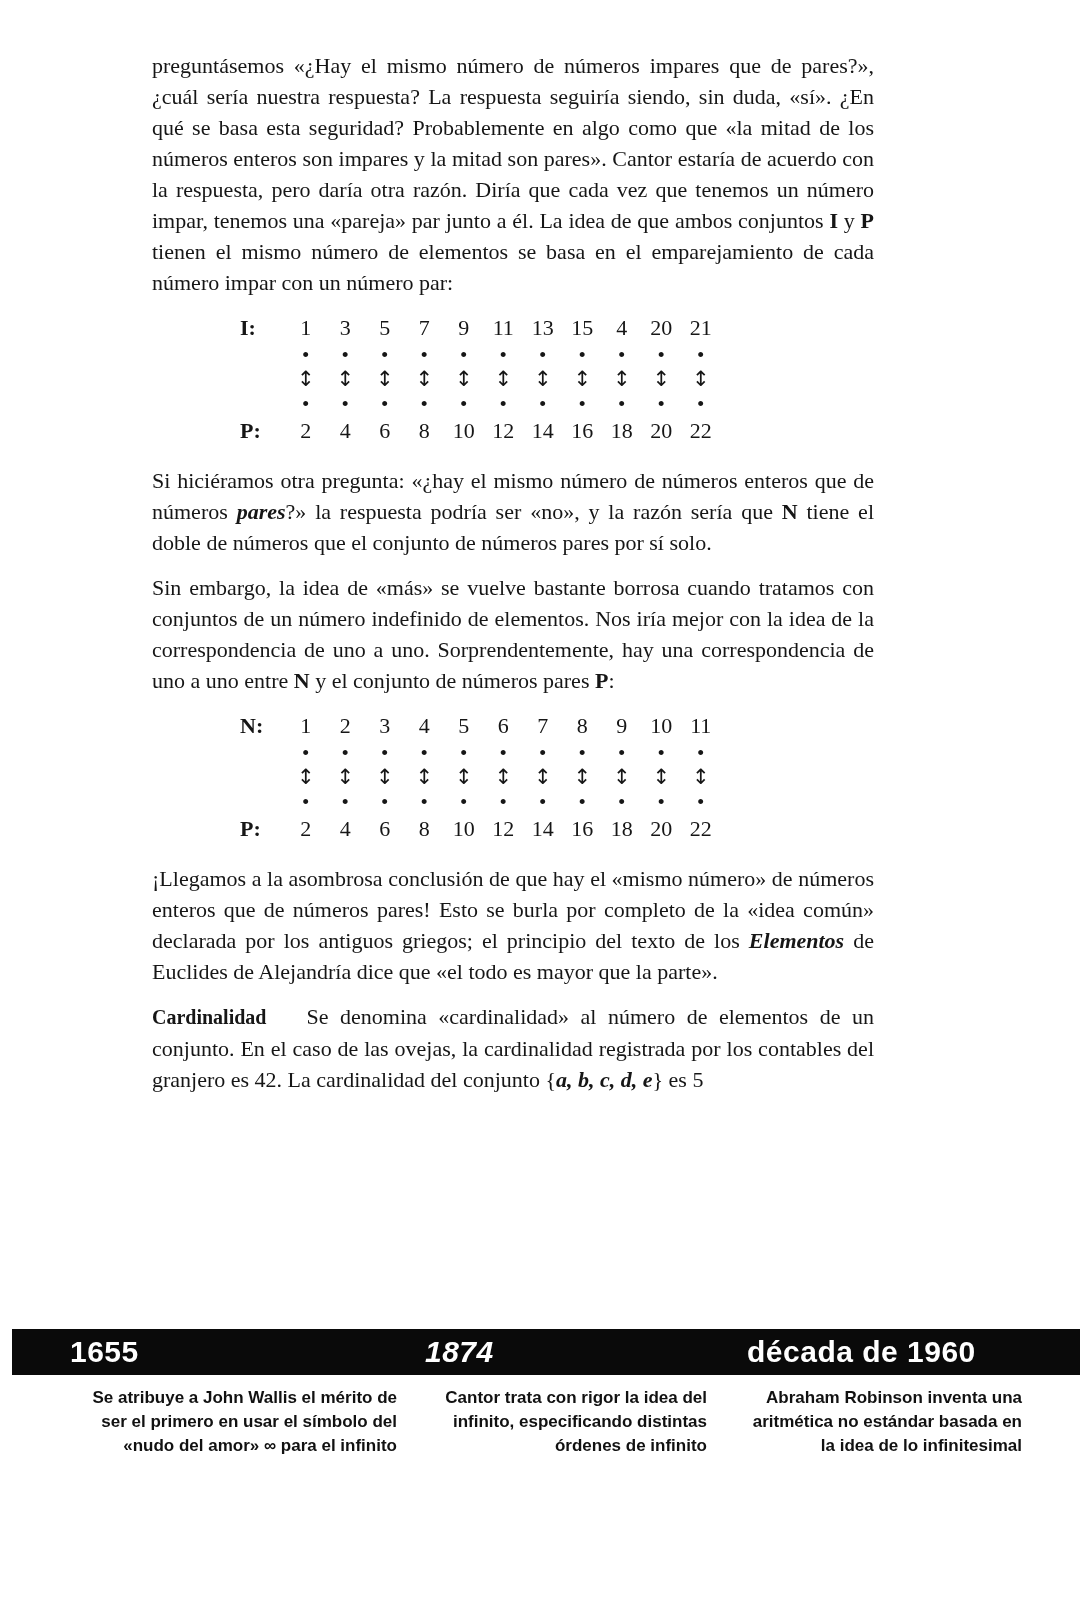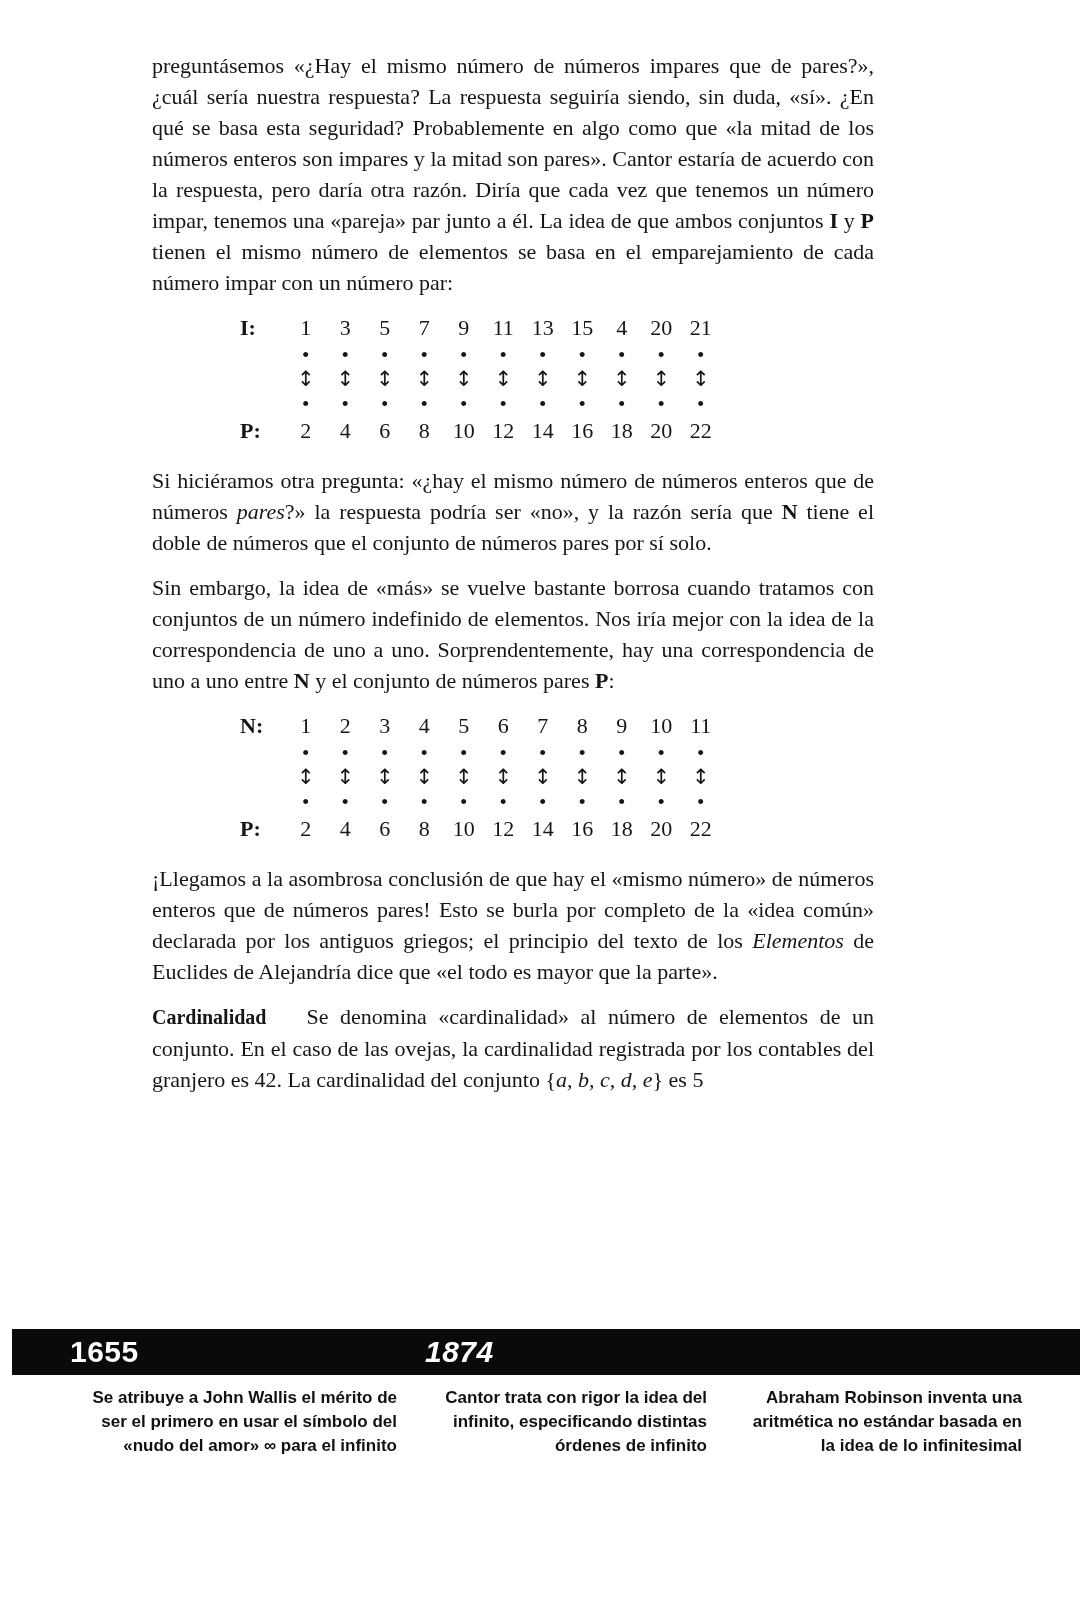--- a/index.html
+++ b/index.html
@@ -17,21 +17,21 @@
     position:absolute;
     left:152px;
     top:50px;
     width:722px;
     font-size:22px;
     line-height:31px;
     text-align:justify;
   }
   p.body-par { margin-bottom:14px; }
   .b { font-weight:bold; }
-  .i { font-style:italic; }
+  .i { font-style:italic;font-weight:bold; }
   .runin { font-weight:bold; font-size:20px; margin-right:40px; }
 
   
   .diagram { margin:14px 0 18px 88px; line-height:1; text-align:left; }
   .drow { display:flex; align-items:center; }
   .dlabel { width:46px; font-weight:bold; font-size:22px; }
   .cells { display:flex; }
   .cell { width:39.5px; text-align:center; display:inline-block; }
   .drow.nums { height:32px; font-size:22px; }
   .drow.dotr { height:22px; font-size:21px; }
@@ -248,20 +248,21 @@
     <p class="body-par"><span>¡Llegamos a la asombrosa conclusión de que hay el «mismo número» de números enteros que de números pares! Esto se burla por completo de la «idea común» declarada por los antiguos griegos; el principio del texto de los </span><span class="i">Elementos</span><span> de Euclides de Alejandría dice que «el todo es mayor que la parte».</span></p>
 
     <p class="body-par"><span class="runin">Cardinalidad</span><span>Se denomina «cardinalidad» al número de elementos de un conjunto. En el caso de las ovejas, la cardinalidad registrada por los contables del granjero es 42. La cardinalidad del conjunto {</span><span class="i">a, b, c, d, e</span><span>} es 5</span></p>
 
   </div>
 
   <div class="timeline">
     <div class="tl-bar" style="background: rgb(10, 10, 10); color: rgb(255, 255, 255);">
         <span>1655</span>
         <span>1874</span>
+        <span>década de 1960</span>
       </div>
     <div class="tl-notes">
         <span>Se atribuye a John Wallis el mérito de ser el primero en usar el símbolo del «nudo del amor» ∞ para el infinito</span>
         <span>Cantor trata con rigor la idea del infinito, especificando distintas órdenes de infinito</span>
         <span>Abraham Robinson inventa una aritmética no estándar basada en la idea de lo infinitesimal</span>
       </div>
   </div>
 
 </div>
 

